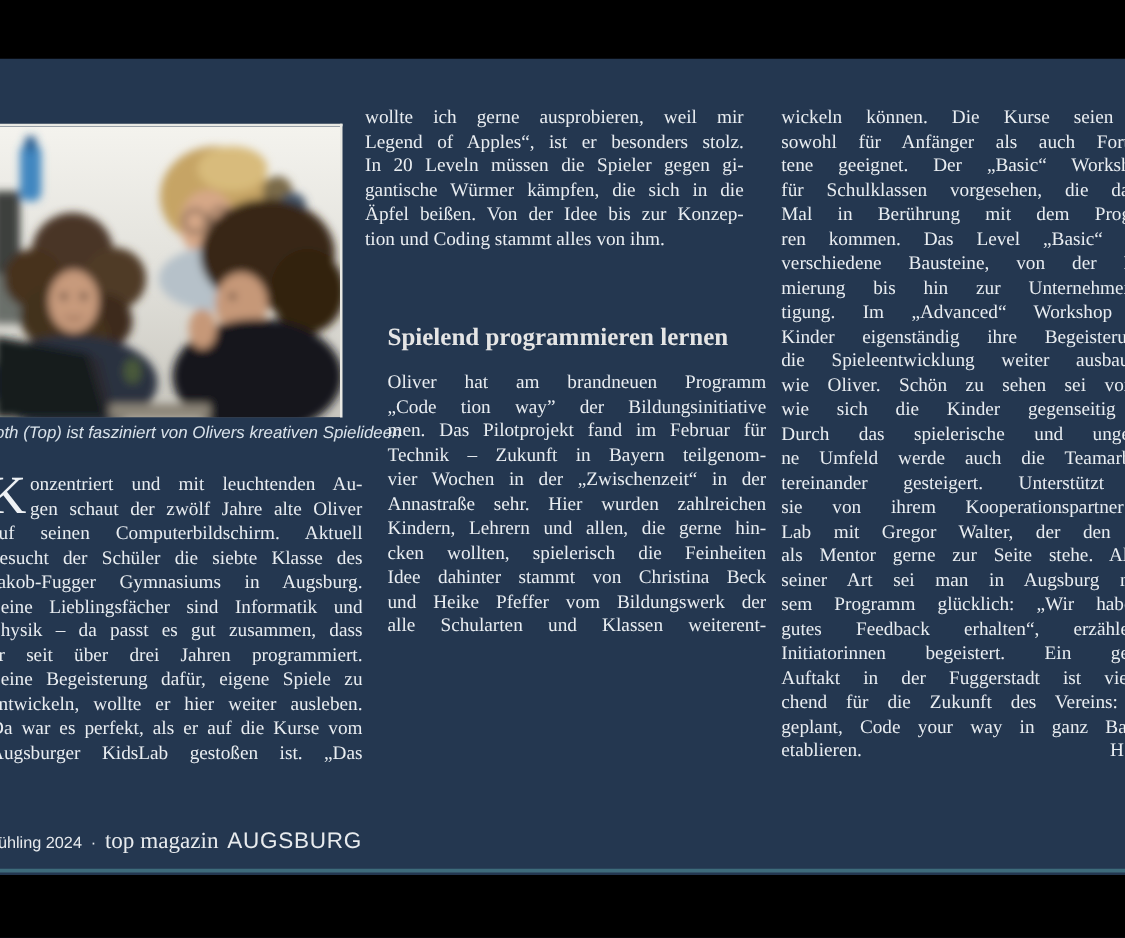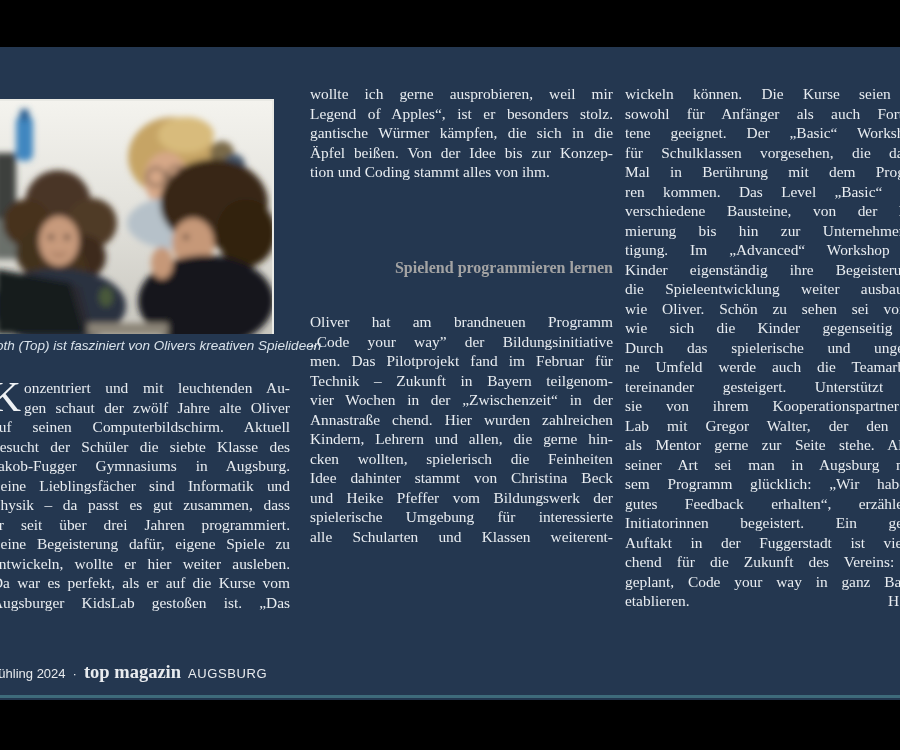--- a/index.html
+++ b/index.html
@@ -20,36 +20,36 @@
            font-family:"Liberation Sans", sans-serif;font-style:italic;
            font-size:13.5px;color:#d9e2ea;white-space:nowrap;}
 
   
   .col{position:absolute;color:#e9edf1;font-size:15.4px;}
   .line{height:19.5px;line-height:19.5px;overflow:hidden;
         text-align:justify;text-align-last:justify;white-space:normal;}
   #col1{left:-8px;top:331px;width:298px;}
   #col1 .line:nth-child(-n+2){padding-left:32px;}
   .dropcap{position:absolute;left:-2px;top:-3px;font-size:43px;line-height:43px;color:#eef1f4;}
-  #col2-p1{left:310px;top:37px;width:303px;}
+  #col2-p1{left:292px;top:37px;width:303px;}
   #col2-p1 .line:last-child{text-align-last:left;}
   .subhead{position:absolute;left:310px;top:212px;width:303px;
-           font-weight:bold;font-size:16px;color:#a3a3a3;text-align:right;}
-  #col2-p2{left:310px;top:265px;width:303px;}
+           font-weight:bold;font-size:20px;color:#e5e5e5;}
+  #col2-p2{left:310px;top:249px;width:303px;}
   #col3{left:625px;top:37px;width:332px;}
   .sig-line{position:relative;height:19.5px;line-height:19.5px;text-align:left;text-align-last:left;}
   .author{position:absolute;left:263px;top:0;}
 
   
   .footer{position:absolute;left:-6px;top:615px;display:flex;align-items:baseline;
           color:#e8ebee;white-space:nowrap;}
   .footer .issue{font-family:"Liberation Sans", sans-serif;font-size:13px;}
   .footer .sep{font-family:"Liberation Sans", sans-serif;font-size:13px;margin:0 7px;}
-  .footer .brand{font-family:"Liberation Serif", serif;font-weight:bold;font-size:18.5px;margin-right:7px;}
-  .footer .city{font-family:"Liberation Sans", sans-serif;font-size:13px;letter-spacing:0.6px;}
+  .footer .brand{font-family:"Liberation Serif", serif;font-weight:normal;font-size:18.5px;margin-right:7px;}
+  .footer .city{font-family:"Liberation Sans", sans-serif;font-size:18px;letter-spacing:0.6px;}
 </style>
 </head>
 <body>
 
 <div class="stage">
   <div class="bar top"></div>
 
   <div class="page">
 
     <div class="photo">
@@ -129,37 +129,37 @@
           <div class="line">Seine Begeisterung dafür, eigene Spiele zu</div>
           <div class="line">entwickeln, wollte er hier weiter ausleben.</div>
           <div class="line">Da war es perfekt, als er auf die Kurse vom</div>
           <div class="line">Augsburger KidsLab gestoßen ist. „Das</div>
         </div>
     </div>
 
     <div class="col" id="col2-p1">
         <div class="line">wollte ich gerne ausprobieren, weil mir</div>
         <div class="line">Legend of Apples“, ist er besonders stolz.</div>
+        <div class="line">In 20 Leveln müssen die Spieler gegen gi-</div>
         <div class="line">gantische Würmer kämpfen, die sich in die</div>
         <div class="line">Äpfel beißen. Von der Idee bis zur Konzep-</div>
         <div class="line">tion und Coding stammt alles von ihm.</div>
       </div>
     <div class="subhead">Spielend programmieren lernen</div>
     <div class="col" id="col2-p2">
         <div class="line">Oliver hat am brandneuen Programm</div>
-        <div class="line">„Code your way” der Bildungsinitiative</div>
+        <div class="line">„Code tion way” der Bildungsinitiative</div>
         <div class="line">men. Das Pilotprojekt fand im Februar für</div>
         <div class="line">Technik – Zukunft in Bayern teilgenom-</div>
         <div class="line">vier Wochen in der „Zwischenzeit“ in der</div>
-        <div class="line">Annastraße chend. Hier wurden zahlreichen</div>
+        <div class="line">Annastraße sehr. Hier wurden zahlreichen</div>
         <div class="line">Kindern, Lehrern und allen, die gerne hin-</div>
         <div class="line">cken wollten, spielerisch die Feinheiten</div>
         <div class="line">Idee dahinter stammt von Christina Beck</div>
         <div class="line">und Heike Pfeffer vom Bildungswerk der</div>
-        <div class="line">spielerische Umgebung für interessierte</div>
         <div class="line">alle Schularten und Klassen weiterent-</div>
       </div>
 
     <div class="col" id="col3">
       <div>
           <div class="line">wickeln können. Die Kurse seien deshalb</div>
           <div class="line">sowohl für Anfänger als auch Fortgeschrit-</div>
           <div class="line">tene geeignet. Der „Basic“ Workshop sei</div>
           <div class="line">für Schulklassen vorgesehen, die das erste</div>
           <div class="line">Mal in Berührung mit dem Programmie-</div>

